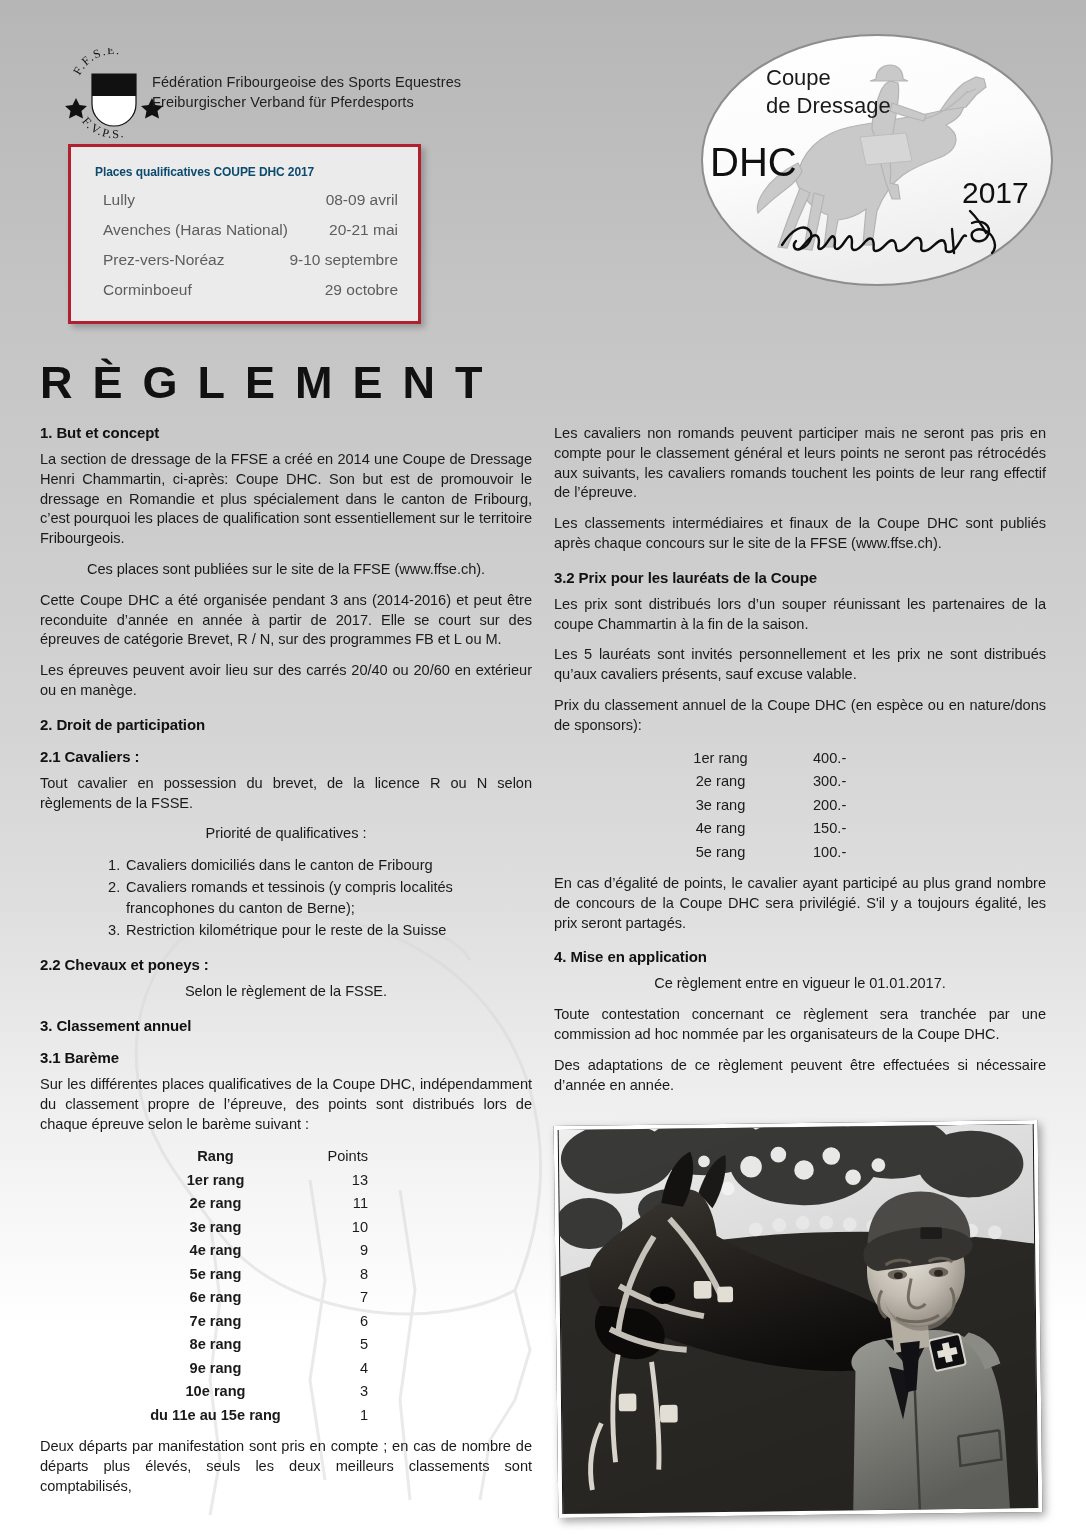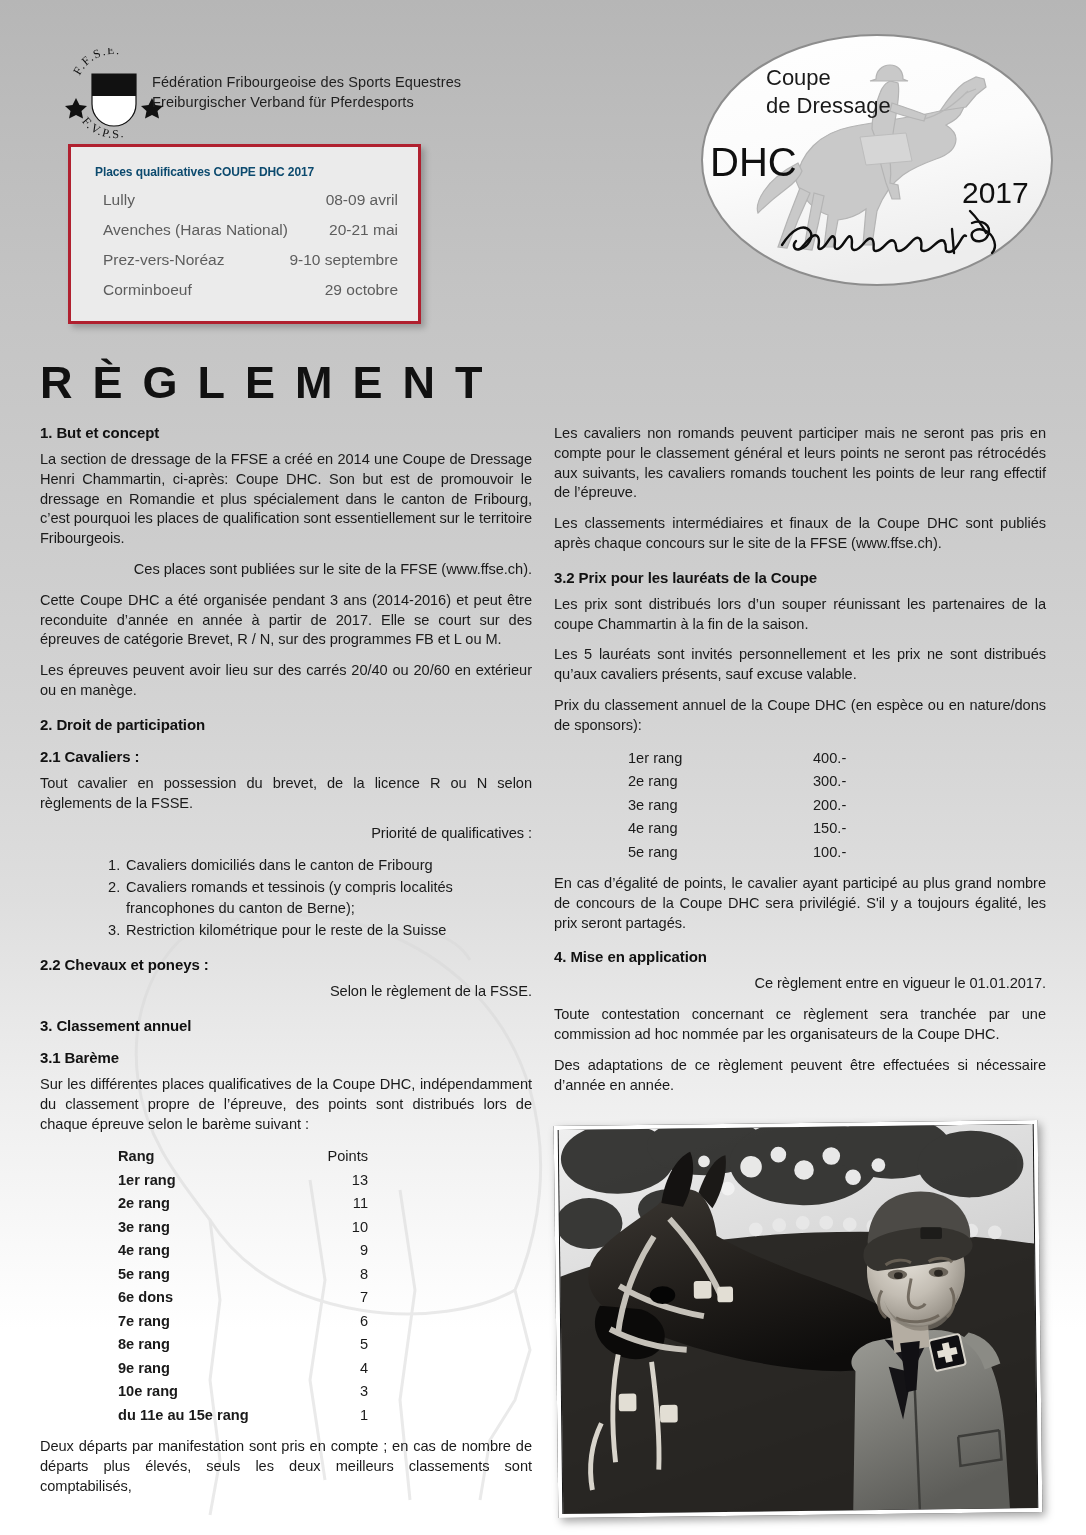--- a/index.html
+++ b/index.html
@@ -145,21 +145,21 @@
   h3.sec.first { margin-top: 0; }
 
   p.body {
     font-size: 14.6px;
     line-height: 19.8px;
     margin: 0 0 11px 0;
     text-align: justify;
     color: #1a1a1a;
     letter-spacing: -0.05px;
   }
-  p.body.flush { text-align: right; }
+  p.body.flush { text-align: center; }
 
   ol.prio {
     margin: 0 0 10px 0;
     padding: 0 0 0 68px;
     list-style: none;
     counter-reset: prio;
   }
   ol.prio li {
     counter-increment: prio;
     font-size: 14.6px;
@@ -178,21 +178,21 @@
   table.ranks {
     border-collapse: collapse;
     margin: 4px 0 10px 0;
     font-size: 14.6px;
   }
   table.ranks td {
     padding: 0;
     line-height: 23.5px;
     white-space: nowrap;
   }
-  table.ranks td.label { width: 190px; }
+  table.ranks td.label { width: 190px; text-align: center; }
   table.ranks td.value { text-align: right; width: 64px; }
 
   table.bareme { margin-left: 78px; }
   table.bareme td.label { width: 195px; font-weight: bold; }
   table.bareme td.value { text-align: right; width: 55px; }
 
   table.prizes { margin-left: 74px; }
   table.prizes td.label { width: 185px; }
   table.prizes td.value { text-align: left; width: 80px; }
 
@@ -398,21 +398,21 @@
         </tr>
         <tr>
           <td class="label">4e rang</td>
           <td class="value">9</td>
         </tr>
         <tr>
           <td class="label">5e rang</td>
           <td class="value">8</td>
         </tr>
         <tr>
-          <td class="label">6e dons</td>
+          <td class="label">6e rang</td>
           <td class="value">7</td>
         </tr>
         <tr>
           <td class="label">7e rang</td>
           <td class="value">6</td>
         </tr>
         <tr>
           <td class="label">8e rang</td>
           <td class="value">5</td>
         </tr>

